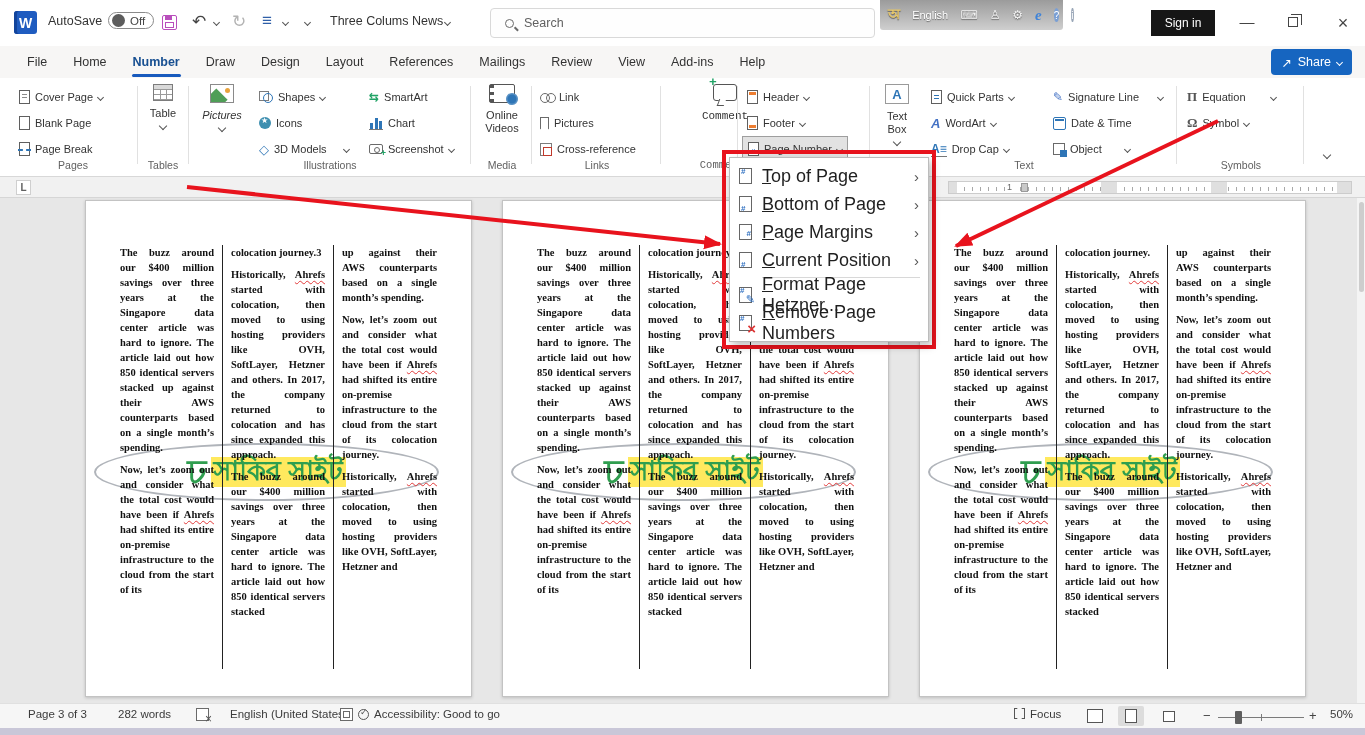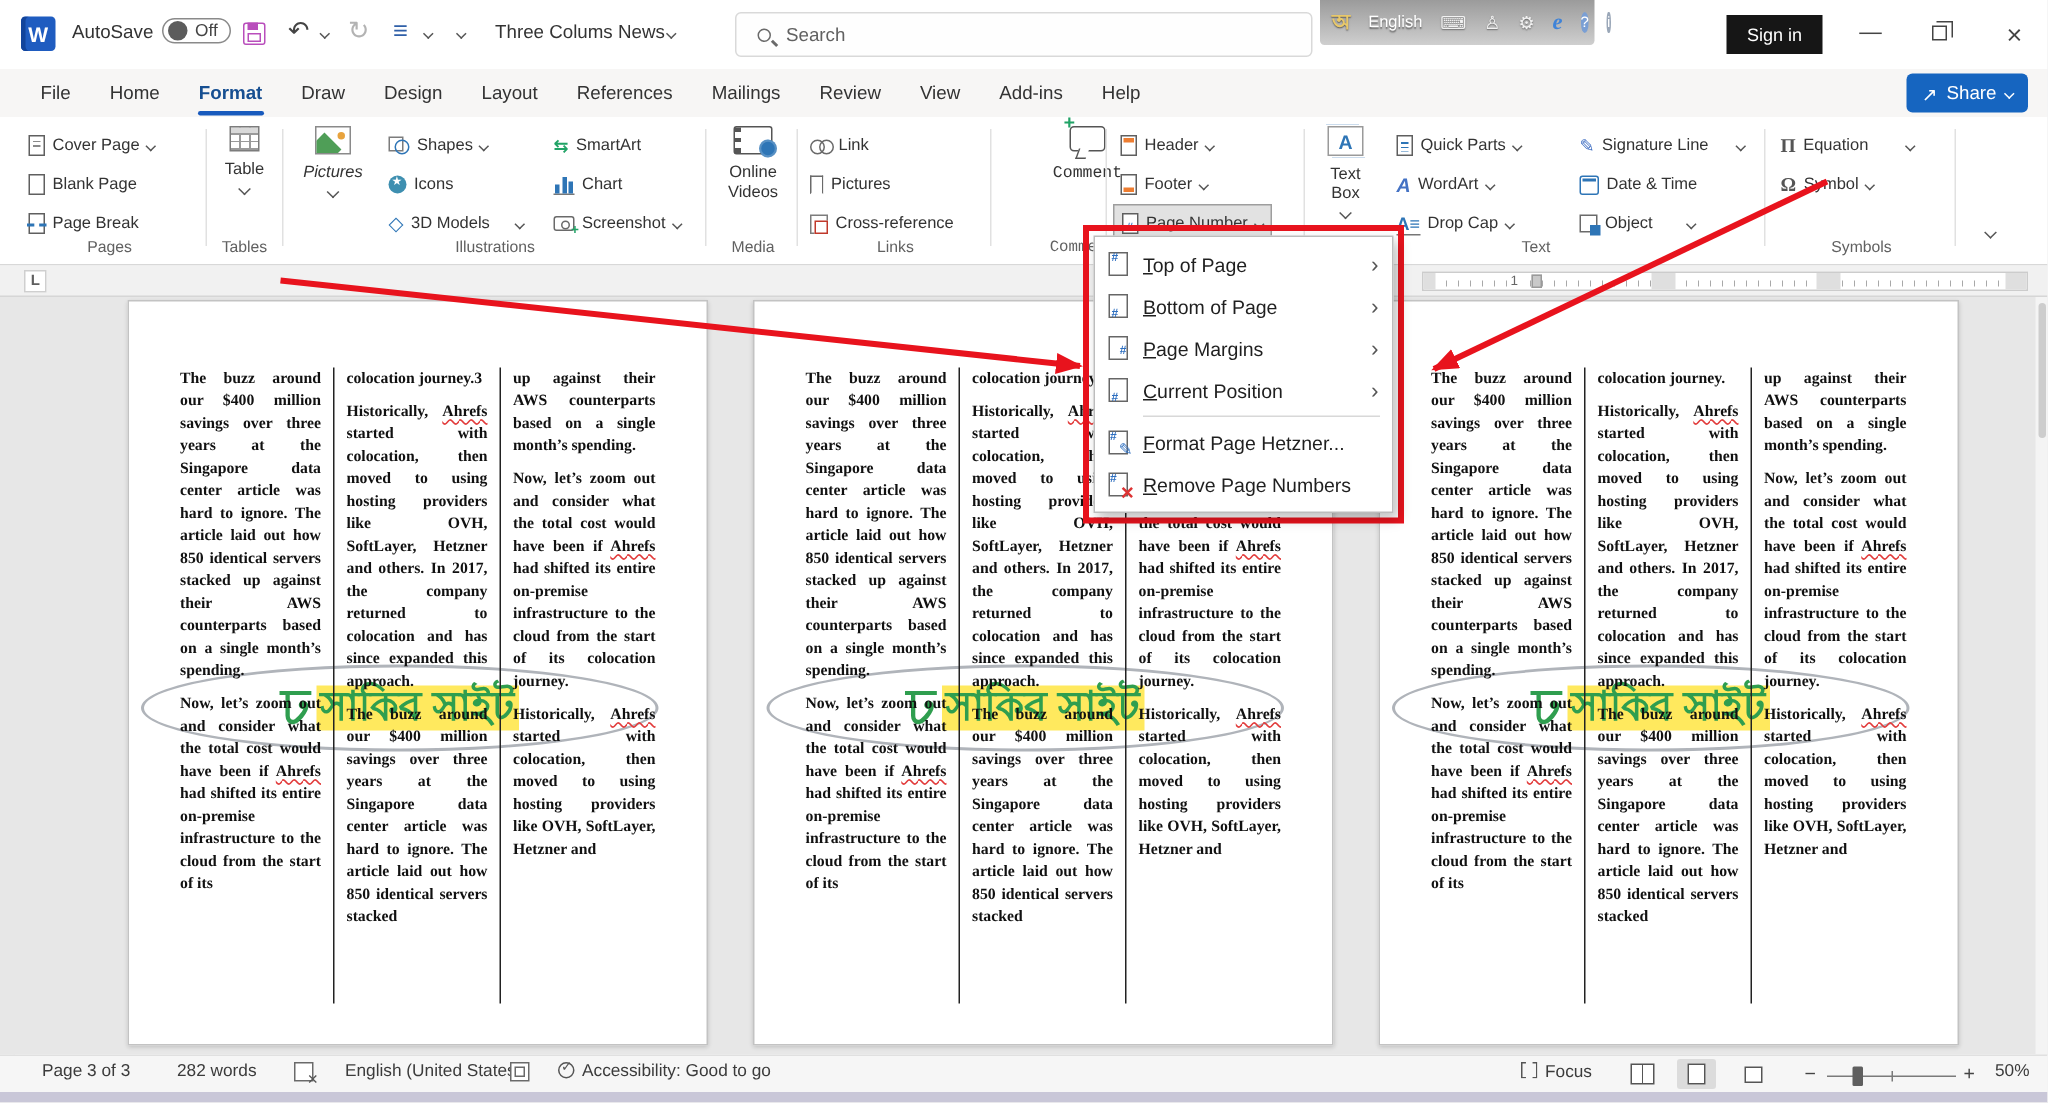--- a/index.html
+++ b/index.html
@@ -121,21 +121,21 @@
   .wm { position:absolute; left:8px; top:242px; width:345px; height:58px; border:2px solid #b0b4ba; border-radius:50%; display:flex; align-items:center; justify-content:center; gap:4px; z-index:1; }
   .wm-logo { color:#2f9e4f; font-size:34px; font-weight:bold; line-height:1; }
   .wm-text { color:#2f9e4f; font-size:27px; font-weight:bold; background:#ffe95e; line-height:1.1; padding:0 3px; white-space:nowrap; }
   .vscroll { position:absolute; right:0; top:0; width:8px; height:505px; background:#f4f4f4; }
   .vscroll::before { content:""; position:absolute; left:1.5px; top:4px; width:5px; height:90px; background:#cdcdcd; border-radius:3px; }
 
   
   .pn-annot { position:absolute; left:722px; top:150px; border:4px solid #e8131d; padding:3px; z-index:40; }
   .pn-menu { width:200px; background:#fff; border:1px solid #bcbcbc; box-shadow:3px 4px 8px rgba(0,0,0,.25); padding:4px 0; }
   .mi { height:28px; display:flex; align-items:center; gap:10px; padding:0 9px; }
-  .mi .lbl { flex:1; font-size:13px; color:#1f1f1f; }
+  .mi .lbl { flex:1; font-size:18px; color:#1f1f1f; }
   .mi .lbl::first-letter { text-decoration:underline; }
   .mi .sub { color:#555; font-size:15px; }
   .mi-ic { width:13px; height:16px; border:1px solid #666; background:#fff; position:relative; flex:none; }
   .mi-ic::before { color:#2e6fc0; font-weight:bold; font-size:8px; position:absolute; }
   .mi-ic.top::before { content:"#"; left:1px; top:-2px; }
   .mi-ic.bottom::before { content:"#"; left:1px; bottom:-2px; }
   .mi-ic.margin::before { content:"#"; right:0; top:4px; }
   .mi-ic.cur::before { content:"#"; left:1px; bottom:-2px; }
   .mi-ic.fmt::before { content:"#"; left:0; top:-2px; }
   .mi-ic.fmt::after { content:"✎"; position:absolute; right:-4px; bottom:-4px; font-size:11px; color:#2e6fc0; }
@@ -199,21 +199,21 @@
   </div>
   <div class="signin">Sign in</div>
   <span class="winbtn" style="left:1232px;">—</span>
   <span class="restore-ic" style="left:1288px;"></span>
   <span class="winbtn" style="left:1328px;font-size:18px;">×</span>
 </div>
 
 <div class="tabrow">
   <span class="tab">File</span>
   <span class="tab">Home</span>
-  <span class="tab active">Format</span>
+  <span class="tab active">Number</span>
   <span class="tab">Draw</span>
   <span class="tab">Design</span>
   <span class="tab">Layout</span>
   <span class="tab">References</span>
   <span class="tab">Mailings</span>
   <span class="tab">Review</span>
   <span class="tab">View</span>
   <span class="tab">Add-ins</span>
   <span class="tab">Help</span>
   <div class="share-btn">
@@ -542,21 +542,21 @@
   <line x1="187" y1="187" x2="720" y2="244" stroke="#e8131d" stroke-width="4" marker-end="url(#ah)"></line>
   <line x1="1218" y1="121" x2="956" y2="246" stroke="#e8131d" stroke-width="4" marker-end="url(#ah)"></line>
 </svg>
 
 <div class="statusbar">
   <span class="it" style="left:28px;">Page 3 of 3</span>
   <span class="it" style="left:118px;">282 words</span>
   <span class="it" style="left:196px;"><span class="sb-ic proof"></span></span>
   <span class="it" style="left:230px;">English (United States)</span>
   <span class="it" style="left:340px;"><span class="sb-ic editor"></span></span>
-  <span class="it" style="left:372px;text-align:right;"><span class="acc-ic"></span><span>Accessibility: Good to go</span></span>
+  <span class="it" style="left:358px;text-align:right;"><span class="acc-ic"></span><span>Accessibility: Good to go</span></span>
   <span class="it" style="left:1014px;"><span class="focus-ic"></span><span>Focus</span></span>
   <span class="view-ic book" style="left:1082px;">
       <span></span>
     </span>
   <span class="view-ic sel" style="left:1118px;">
       <span></span>
     </span>
   <span class="view-ic" style="left:1156px;">
       <span style="height:11px;"></span>
     </span>

